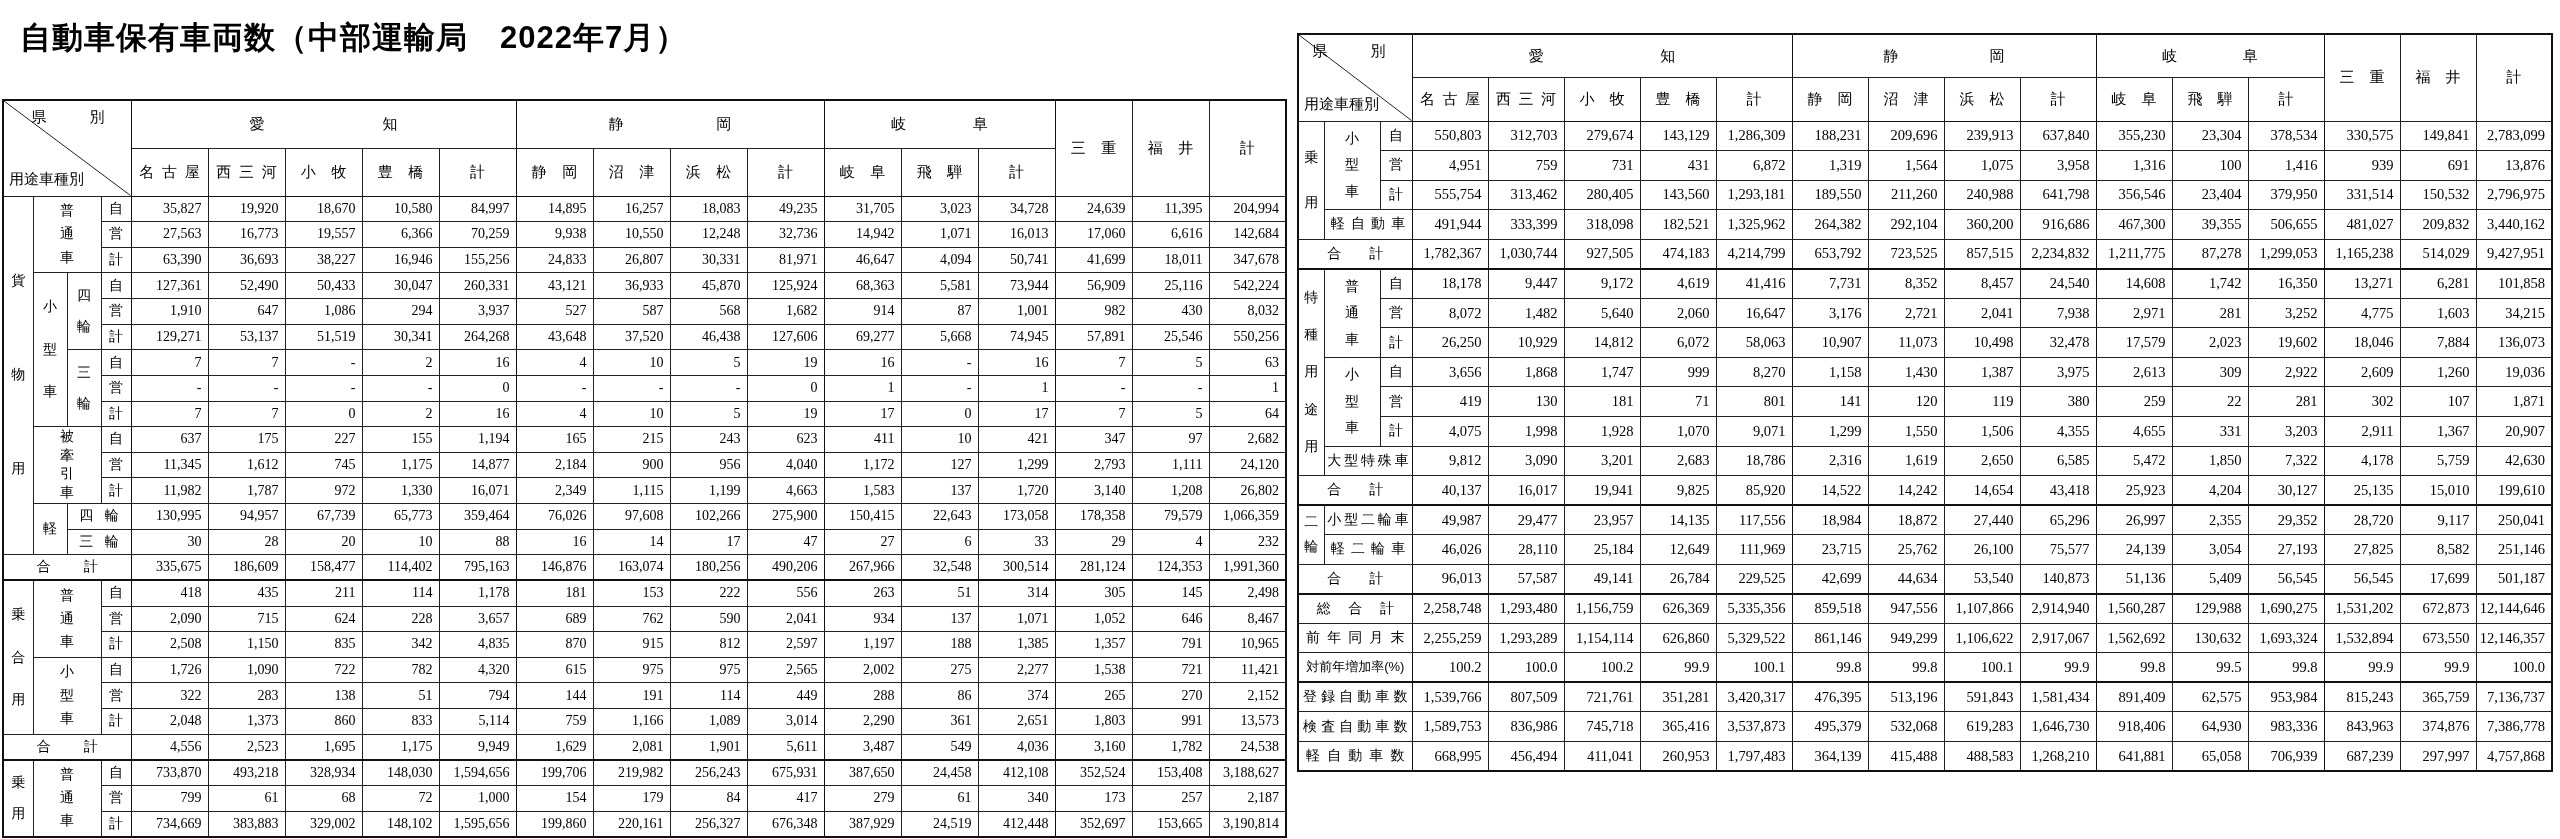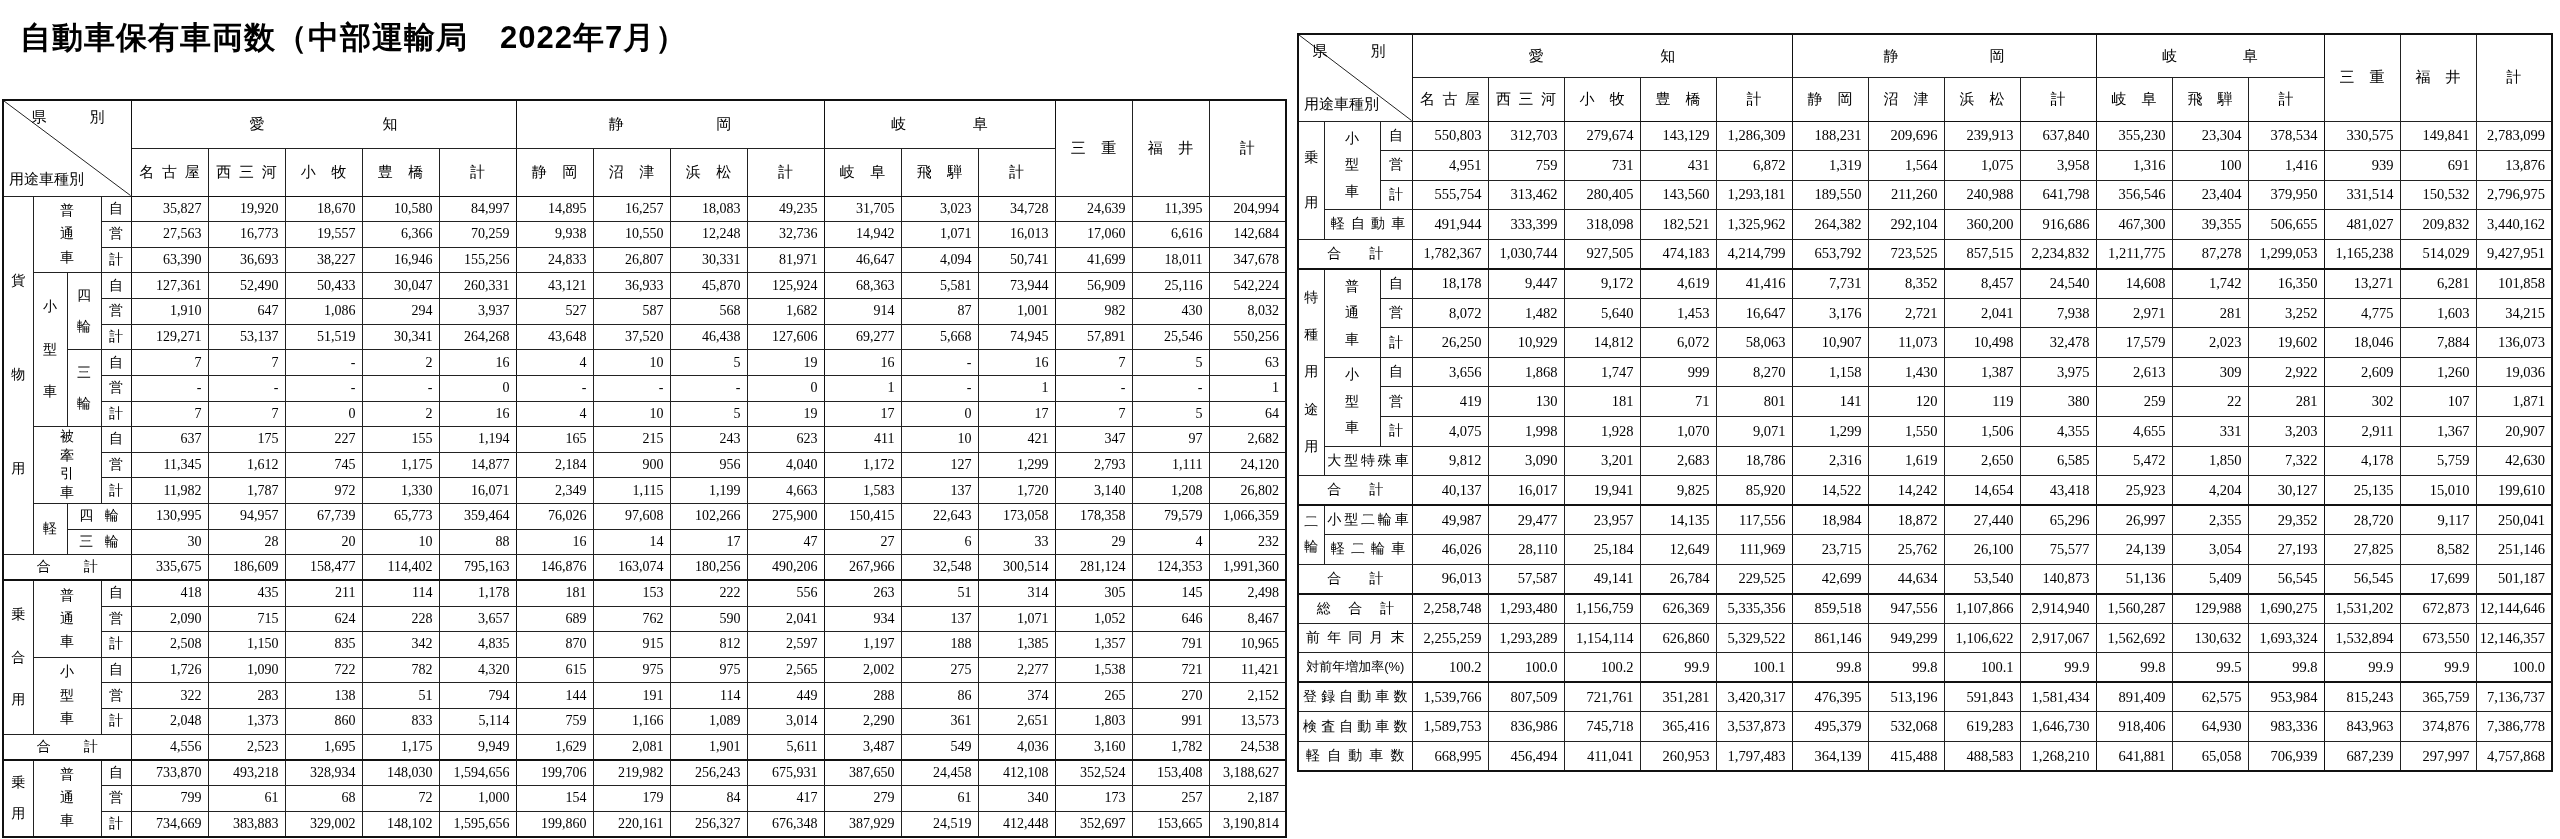--- a/index.html
+++ b/index.html
@@ -1034,21 +1034,21 @@
         <td class="num gb">16,350</td>
         <td class="num">13,271</td>
         <td class="num">6,281</td>
         <td class="num">101,858</td>
       </tr>
       <tr>
         <th class="lend">営</th>
         <td class="num">8,072</td>
         <td class="num">1,482</td>
         <td class="num">5,640</td>
-        <td class="num">1,453</td>
+        <td class="num">2,060</td>
         <td class="num gb">16,647</td>
         <td class="num">3,176</td>
         <td class="num">2,721</td>
         <td class="num">2,041</td>
         <td class="num gb">7,938</td>
         <td class="num">2,971</td>
         <td class="num">281</td>
         <td class="num gb">3,252</td>
         <td class="num">4,775</td>
         <td class="num">1,603</td>

